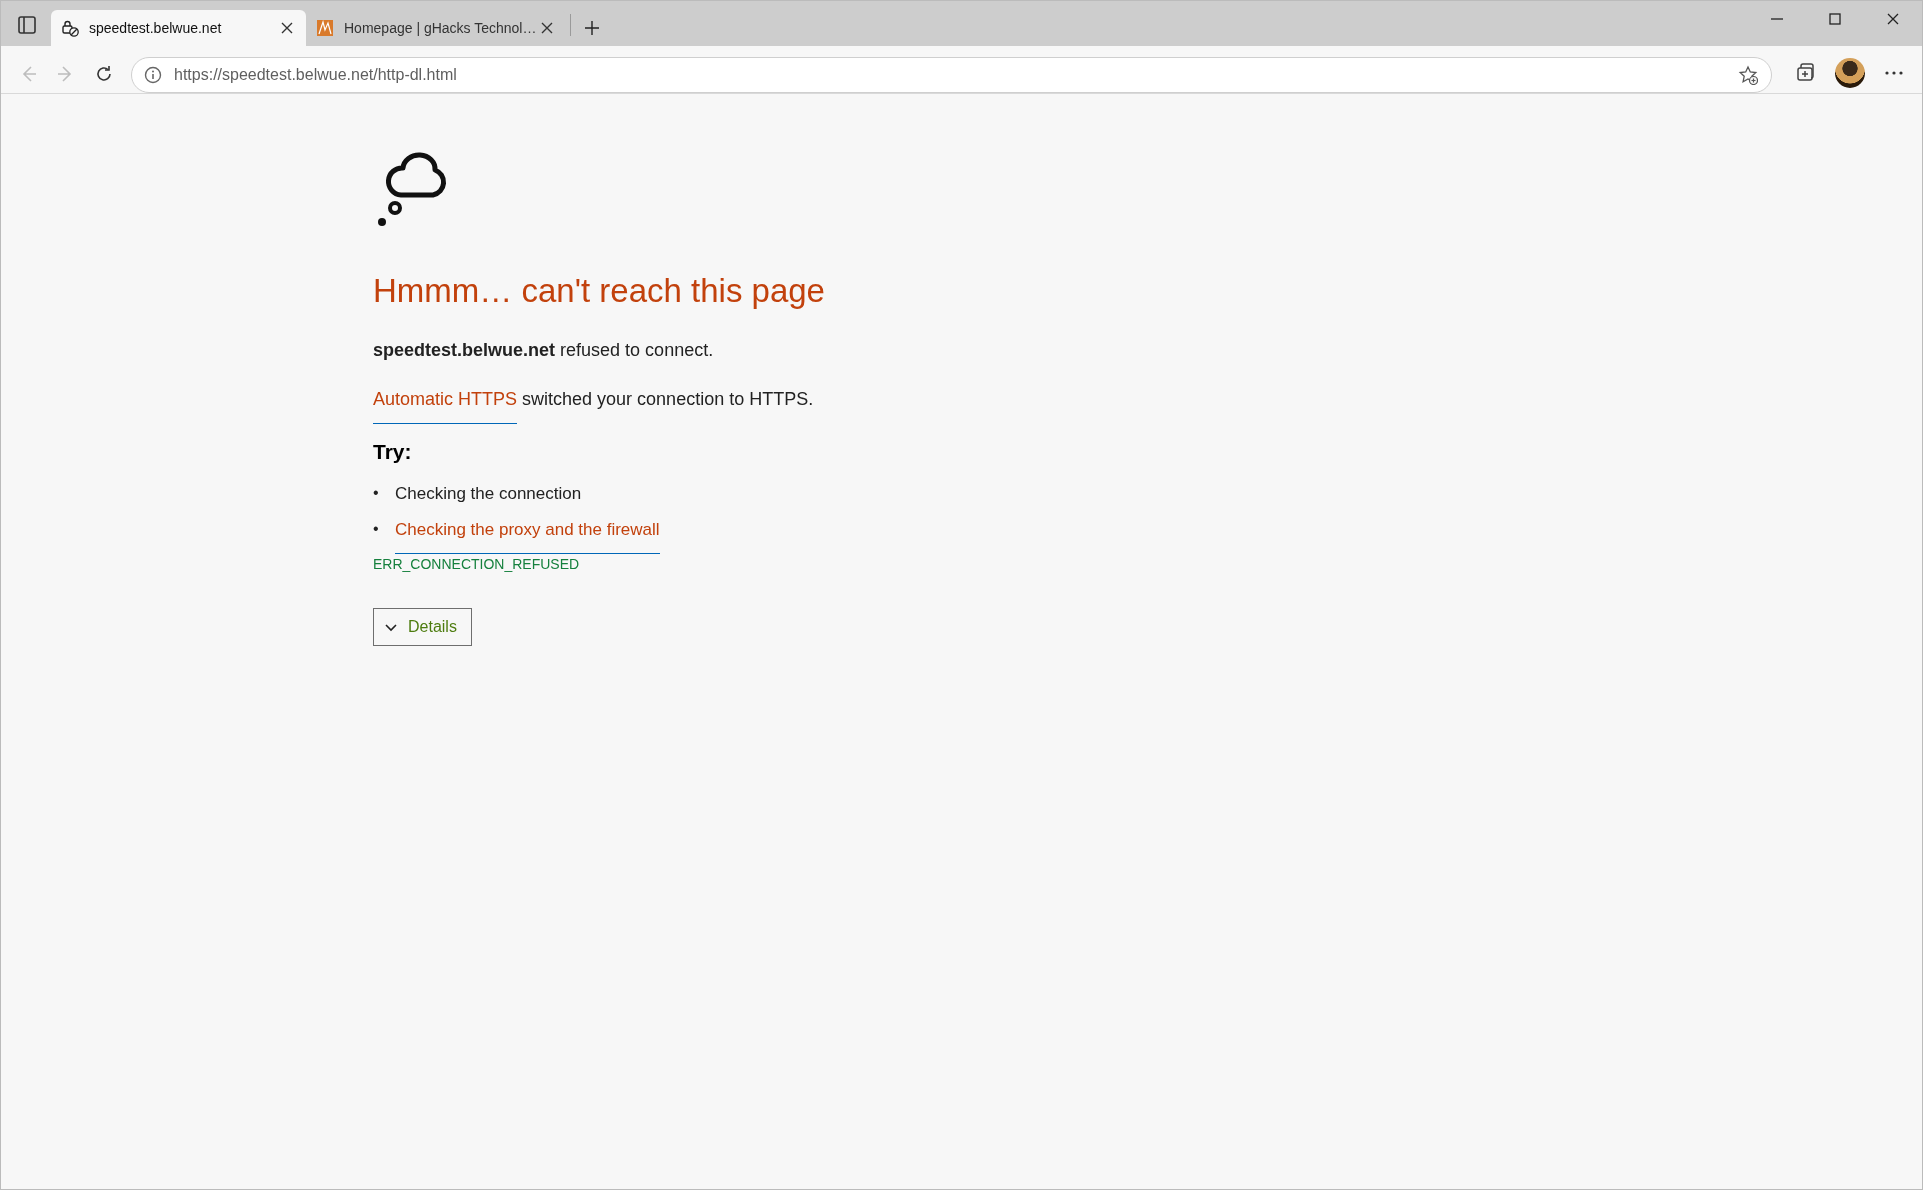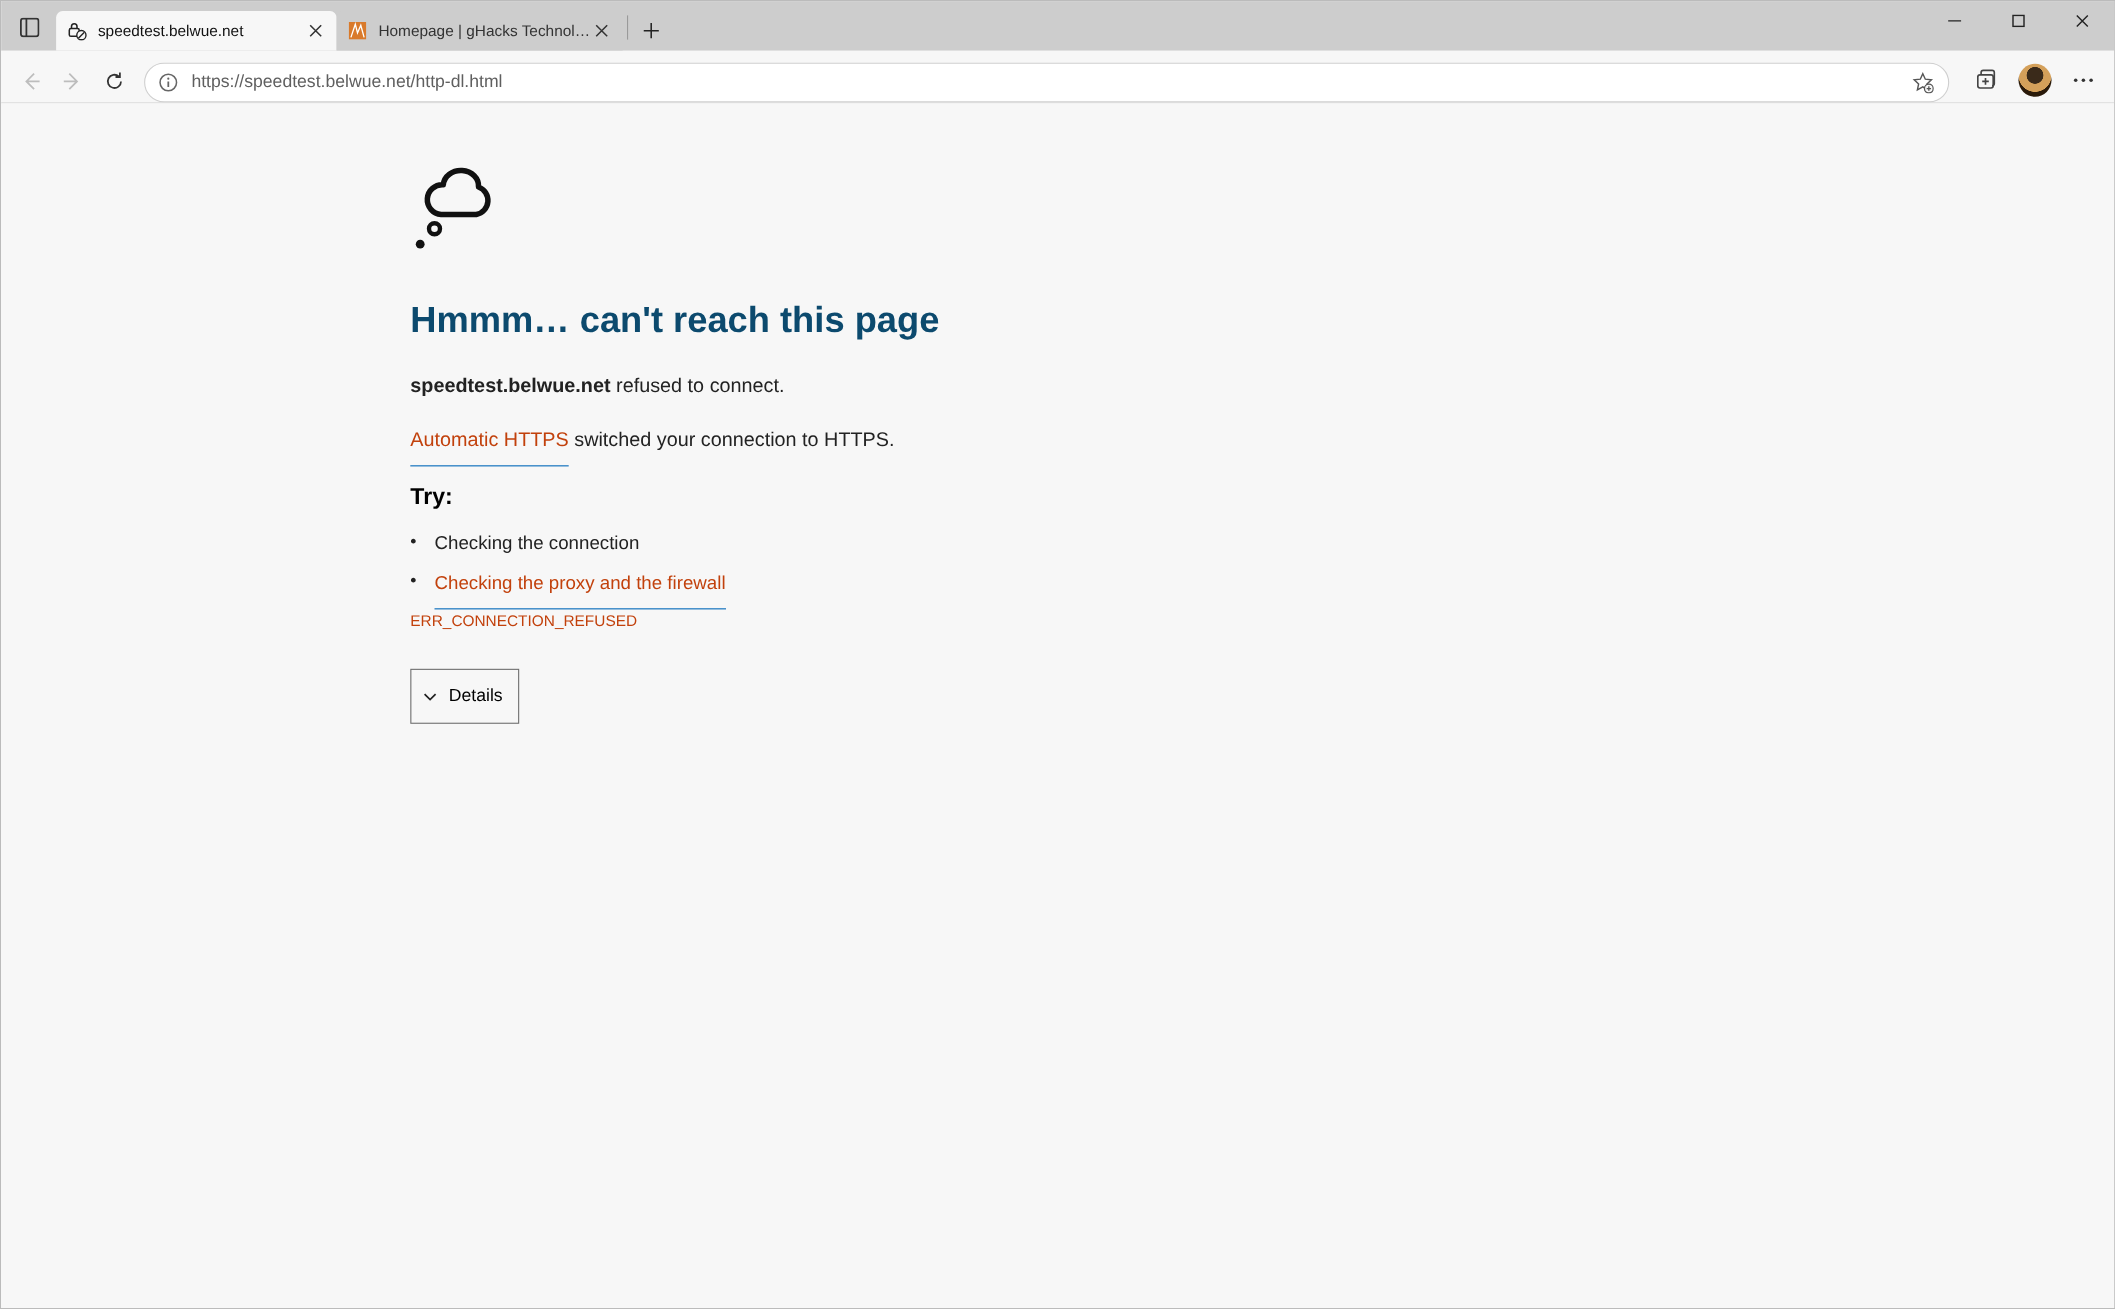--- a/index.html
+++ b/index.html
@@ -99,38 +99,38 @@
 .content {
   height: calc(1190px - 45px - 48px);
   background: #f7f7f7;
   padding-top: 56px;
 }
 .error-container {
   width: 650px; margin-left: 372px;
 }
 .cloud-icon { margin-bottom: 32px; }
 .error-heading {
-  font-size: 33px; font-weight: 700; color: #0c4a6e; margin-bottom: 30px;
+  font-size: 33px; font-weight: 400; color: #c2410c; margin-bottom: 30px;
 }
 .error-msg { font-size: 18px; color: #222; margin-bottom: 28px;}
 .error-msg .bold { font-weight: 600; }
 .https-line { font-size: 18px; color: #222; margin-bottom: 30px; }
 .link { color: #c2410c; text-decoration: none; border-bottom: 1px solid #0067b8; cursor: pointer; padding-bottom: 14px;}
 .try-heading { font-weight: 700; font-size: 21px; margin-bottom: 20px; }
 .try-list { list-style: none; padding-left: 0; }
 .try-list li {
   font-size: 17px; color: #222; margin-bottom: 16px; padding-left: 22px; position: relative;
 }
 .try-list li::before {
   content: "•"; position: absolute; left: 0; color: #222; font-size: 16px;
 }
-.error-code { font-size: 14px; color: #c2410c; margin-top: 12px; }
+.error-code { font-size: 14px; color: #15803d; margin-top: 12px; }
 .details-btn {
-  margin-top: 36px; border: 1.5px solid #6e6e6e; background: #f7f7f7; height: 50px;
-  padding: 0 14px 0 10px; font-size: 16px; color: #000000; cursor: pointer;
+  margin-top: 36px; border: 1.5px solid #6e6e6e; background: #f7f7f7; height: 38px;
+  padding: 0 14px 0 10px; font-size: 16px; color: #4d7c0f; cursor: pointer;
   display: inline-flex; align-items: center; gap: 10px;
 }
 .details-btn .chev { display:inline-flex; }
 svg { display: block; }
 </style>
 </head>
 <body>
 
 <div class="titlebar">
   <div class="titlebar-left-icon">

